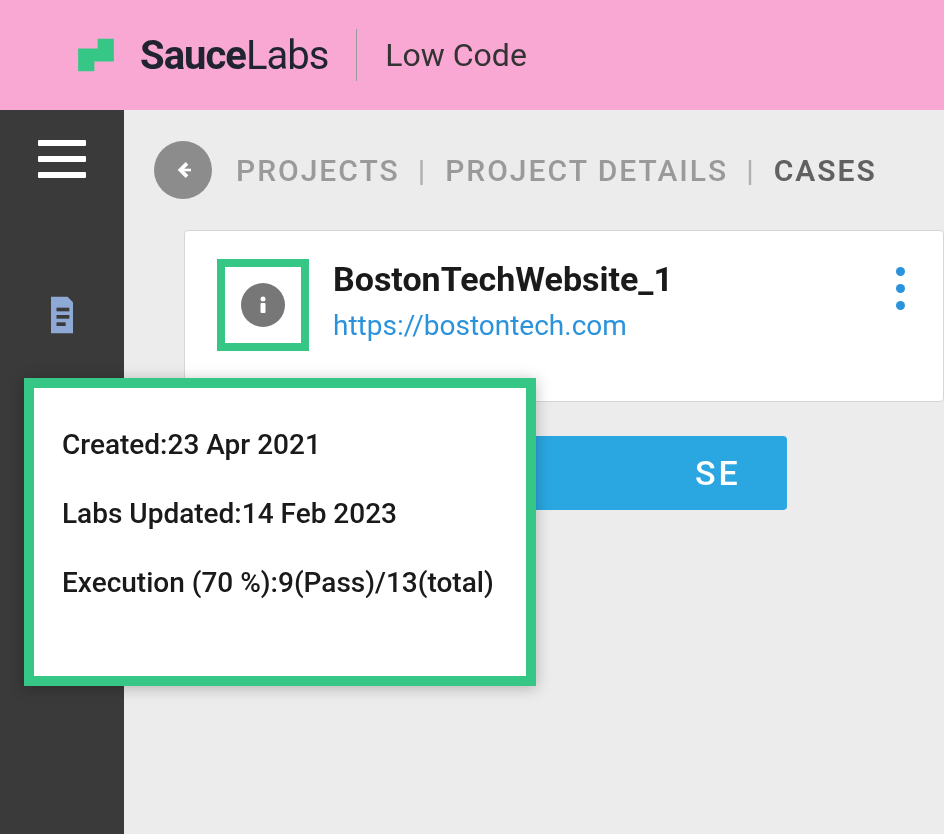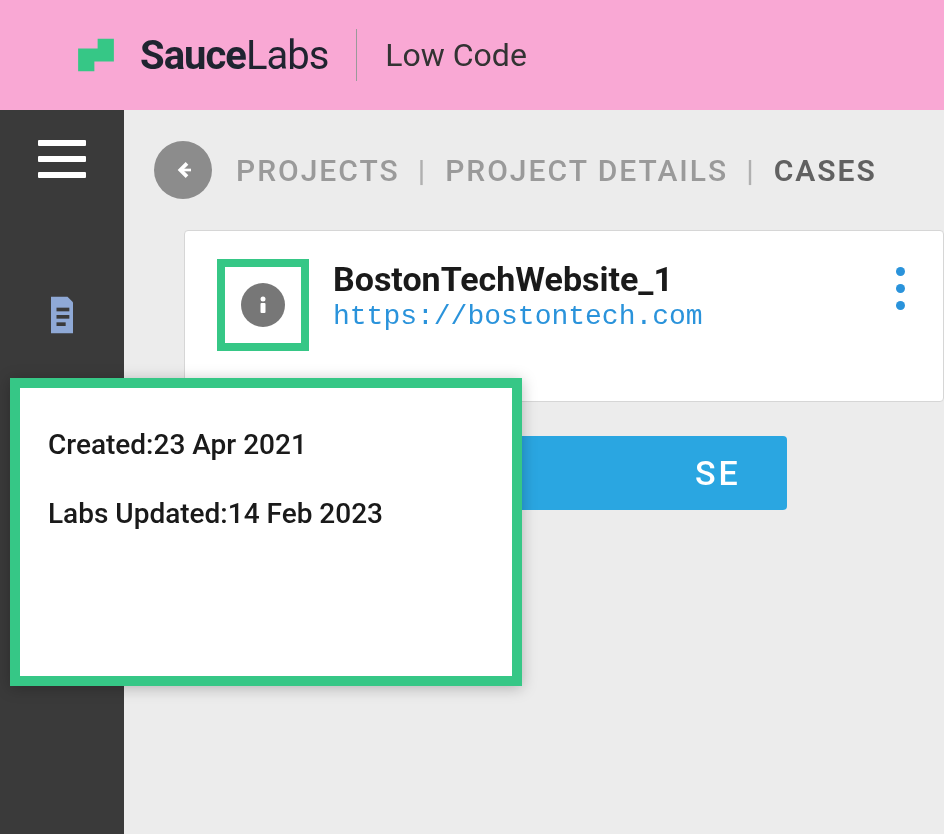--- a/index.html
+++ b/index.html
@@ -116,23 +116,22 @@
   }
   .title-col { flex: 1; }
   .project-title {
     font-size: 34px;
     font-weight: 700;
     color: #1a1a1a;
   }
   .project-url {
     font-size: 28px;
     color: #2a93db;
-    margin-top: 2px;
-    cursor: pointer;
-    font-family: Liberation Mono, monospace;
+    margin-top: 10px;
+    cursor: pointer;
   }
   .kebab {
     display: flex; flex-direction: column; gap: 8px;
     margin-top: 8px; margin-right: 6px;
     cursor: pointer;
   }
   .kebab div { width: 9px; height: 9px; border-radius: 50%; background: #2a93db; }
   .blue-btn {
     position: absolute;
     top: 205px;
@@ -142,21 +141,21 @@
     border-radius: 4px;
     color: #fff;
     font-size: 34px;
     font-weight: 500;
     letter-spacing: 3px;
     display: flex; align-items: center; justify-content: flex-start;
     cursor: pointer;
   }
   .tooltip {
     position: absolute;
-    left: 10px;
+    left: 24px;
     top: 378px;
     width: 512px;
     height: 308px;
     background: #fff;
     border: 10px solid #36c786;
     padding: 40px 28px 30px 28px;
     z-index: 10;
     box-shadow: 0 2px 14px rgba(0,0,0,.25);
   }
   .tooltip-line {
@@ -244,13 +243,16 @@
   </div>
 </div>
 
 <div class="tooltip">
   <div class="tooltip-line">
     <span>Created:</span><span>23 Apr 2021</span>
   </div>
   <div class="tooltip-line">
     <span>Labs Updated:</span><span>14 Feb 2023</span>
   </div>
+  <div class="tooltip-line">
+    <span>Execution (70 %):</span><span>9(Pass)/13(total)</span>
+  </div>
 </div>
 
 </body></html>

